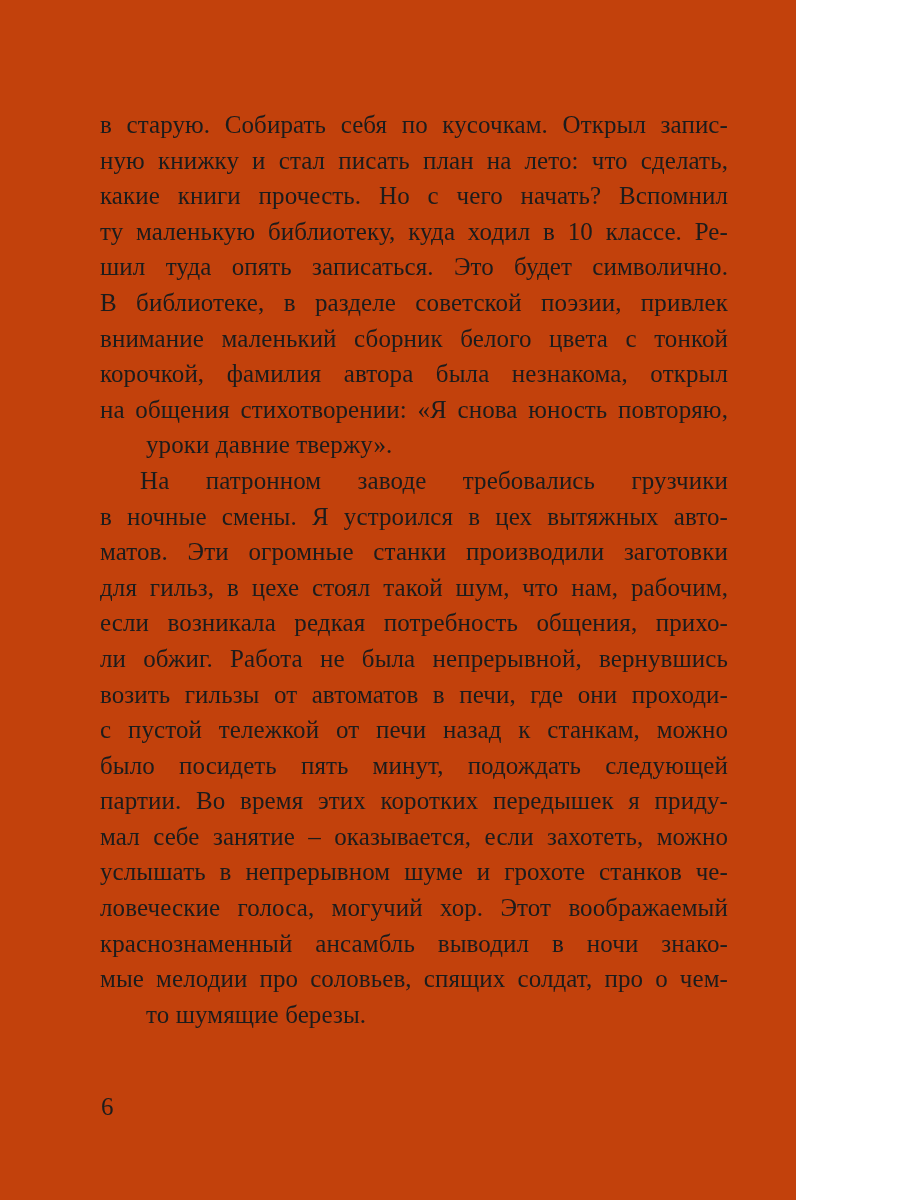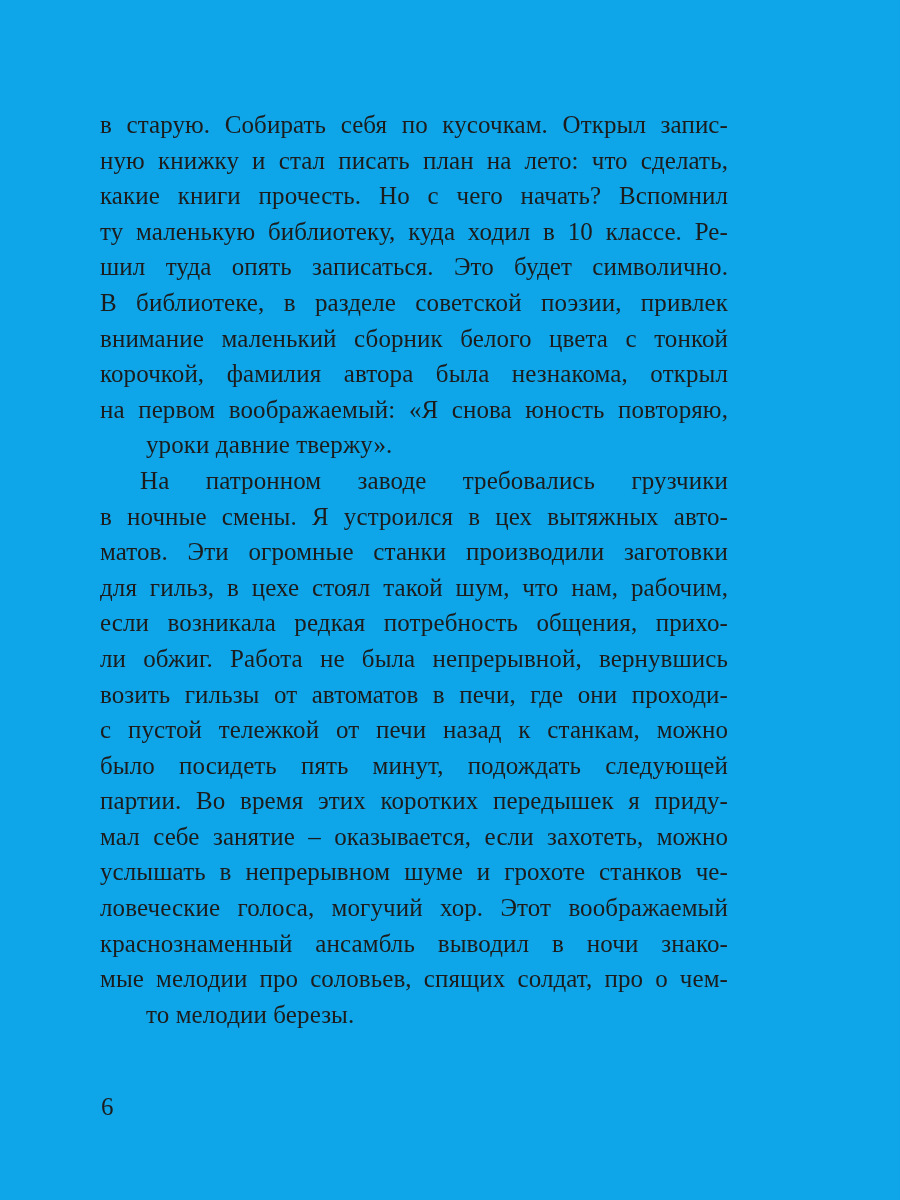--- a/index.html
+++ b/index.html
@@ -2,23 +2,23 @@
 <html lang="ru"><head>
 <meta charset="utf-8">
 <style>
   html, body {
     margin: 0;
     padding: 0;
     background: #ffffff;
   }
   .book-page {
     position: relative;
-    width: 900px;
+    width: 796px;
     height: 1200px;
-    background: #0ea5e9;
+    background: #c2410c;
     font-family: "Liberation Serif", "DejaVu Serif", serif;
     color: #1c1c1c;
     overflow: hidden;
   }
   .text-block {
     position: absolute;
     left: 100px;
     top: 107px;
     width: 628px;
   }
@@ -55,33 +55,33 @@
 <div class="book-page">
   <div class="text-block" id="text-block">
       <div class="line"><span>в старую. Собирать себя по кусочкам. Открыл запис-</span></div>
       <div class="line"><span>ную книжку и стал писать план на лето: что сделать,</span></div>
       <div class="line"><span>какие книги прочесть. Но с чего начать? Вспомнил</span></div>
       <div class="line"><span>ту маленькую библиотеку, куда ходил в 10 классе. Ре-</span></div>
       <div class="line"><span>шил туда опять записаться. Это будет символично.</span></div>
       <div class="line"><span>В библиотеке, в разделе советской поэзии, привлек</span></div>
       <div class="line"><span>внимание маленький сборник белого цвета с тонкой</span></div>
       <div class="line"><span>корочкой, фамилия автора была незнакома, открыл</span></div>
-      <div class="line"><span>на первом воображаемый: </span><span class="it">«Я снова юность повторяю,</span></div>
+      <div class="line"><span>на общения стихотворении: </span><span class="it">«Я снова юность повторяю,</span></div>
       <div class="line para-last"><span class="it">уроки давние твержу»</span><span>.</span></div>
       <div class="line indent"><span>На патронном заводе требовались грузчики</span></div>
       <div class="line"><span>в ночные смены. Я устроился в цех вытяжных авто-</span></div>
       <div class="line"><span>матов. Эти огромные станки производили заготовки</span></div>
       <div class="line"><span>для гильз, в цехе стоял такой шум, что нам, рабочим,</span></div>
       <div class="line"><span>если возникала редкая потребность общения, прихо-</span></div>
       <div class="line"><span>ли обжиг. Работа не была непрерывной, вернувшись</span></div>
       <div class="line"><span>возить гильзы от автоматов в печи, где они проходи-</span></div>
       <div class="line"><span>с пустой тележкой от печи назад к станкам, можно</span></div>
       <div class="line"><span>было посидеть пять минут, подождать следующей</span></div>
       <div class="line"><span>партии. Во время этих коротких передышек я приду-</span></div>
       <div class="line"><span>мал себе занятие – оказывается, если захотеть, можно</span></div>
       <div class="line"><span>услышать в непрерывном шуме и грохоте станков че-</span></div>
       <div class="line"><span>ловеческие голоса, могучий хор. Этот воображаемый</span></div>
       <div class="line"><span>краснознаменный ансамбль выводил в ночи знако-</span></div>
       <div class="line"><span>мые мелодии про соловьев, спящих солдат, про о чем-</span></div>
-      <div class="line para-last"><span>то мелодии березы.</span></div>
+      <div class="line para-last"><span>то шумящие березы.</span></div>
     </div>
   <div class="page-number">6</div>
 </div>
 
 </body></html>

